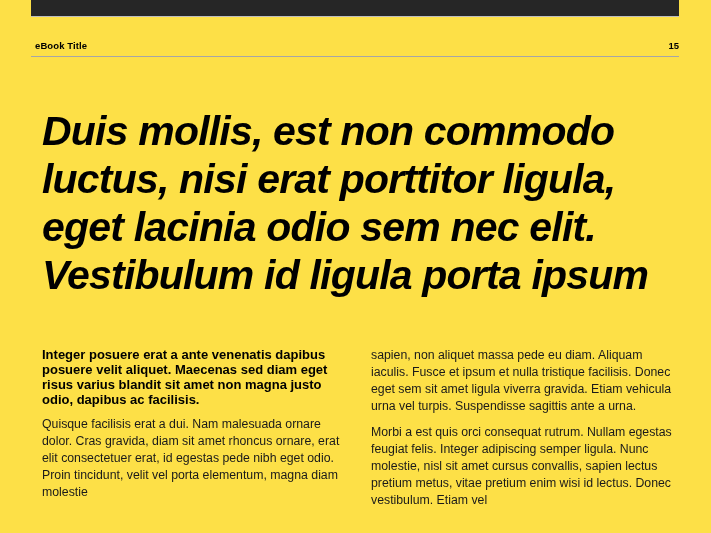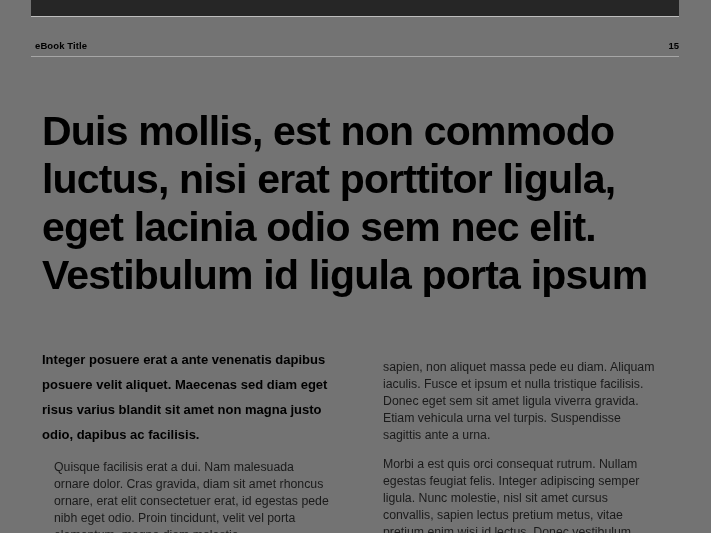--- a/index.html
+++ b/index.html
@@ -5,21 +5,21 @@
   html, body { margin: 0; padding: 0; }
   body {
     width: 711px; height: 533px;
     background: #ffffff;
     font-family: "Liberation Sans", "DejaVu Sans", sans-serif;
     position: relative;
     overflow: hidden;
   }
   .page {
     position: absolute; inset: 0;
-    background: #737373;
+    background: #fde047;
   }
   .top-bar {
     position: absolute;
     left: 31px; top: 0;
     width: 648px; height: 16px;
     background: #262626;
     border-bottom: 1px solid #bdbdbd;
   }
   .book-title {
     position: absolute;
@@ -50,38 +50,39 @@
     width: 637px;
     color: #000000;
     font-size: 41px;
     line-height: 48px;
     font-weight: 600;
     letter-spacing: -0.8px;
   }
   .headline .hl-line {
     display: block;
     white-space: nowrap;
+    font-style: italic;
   }
   .columns {
     position: absolute;
     left: 42px; top: 347px;
     width: 630px;
     display: flex;
     gap: 28px;
   }
   .column { width: 301px; }
   .intro-paragraph {
     margin: 0 0 9px 0;
     font-size: 13px;
-    line-height: 25px;
+    line-height: 15px;
     font-weight: 700;
     color: #000000;
   }
   .body-paragraph {
-    margin: 12px;
+    margin: 0;
     font-size: 12.3px;
     line-height: 17px;
     font-weight: 400;
     color: #1a1a1a;
   }
   .body-paragraph + .body-paragraph {
     margin-top: 9px;
   }
 </style>
 </head>

